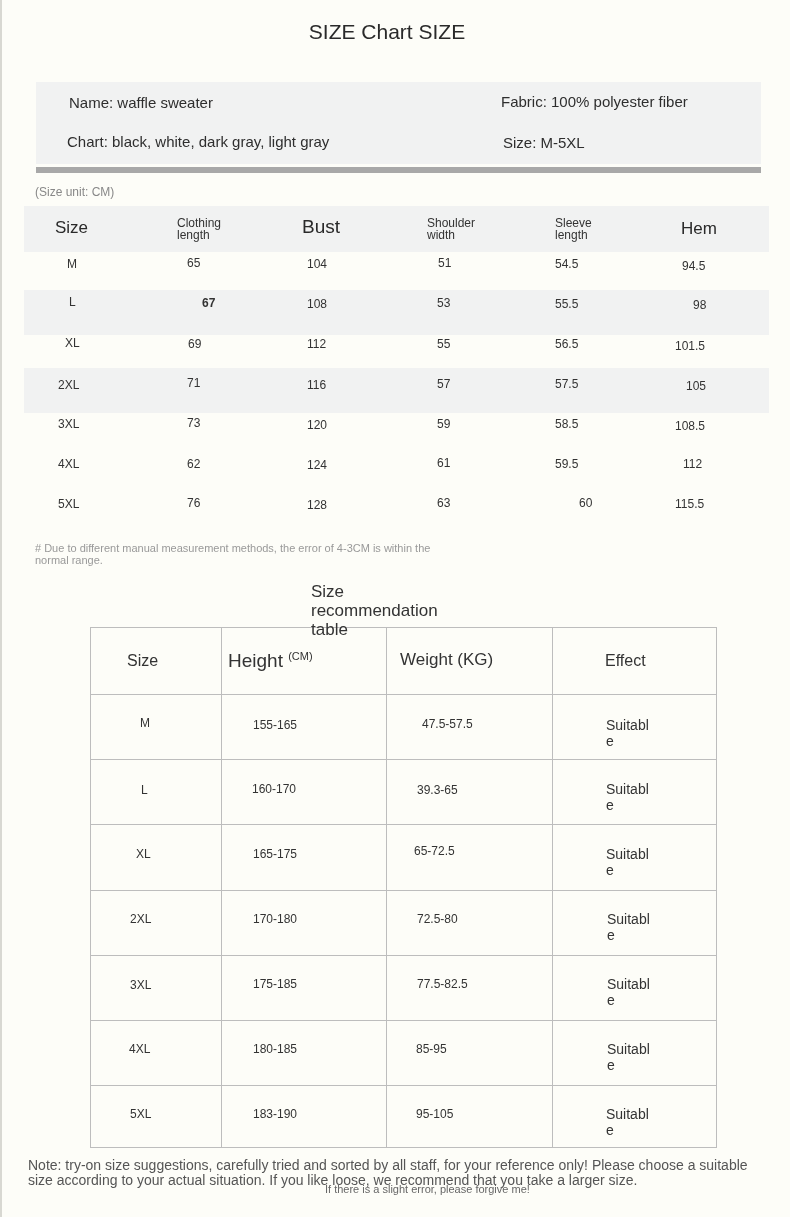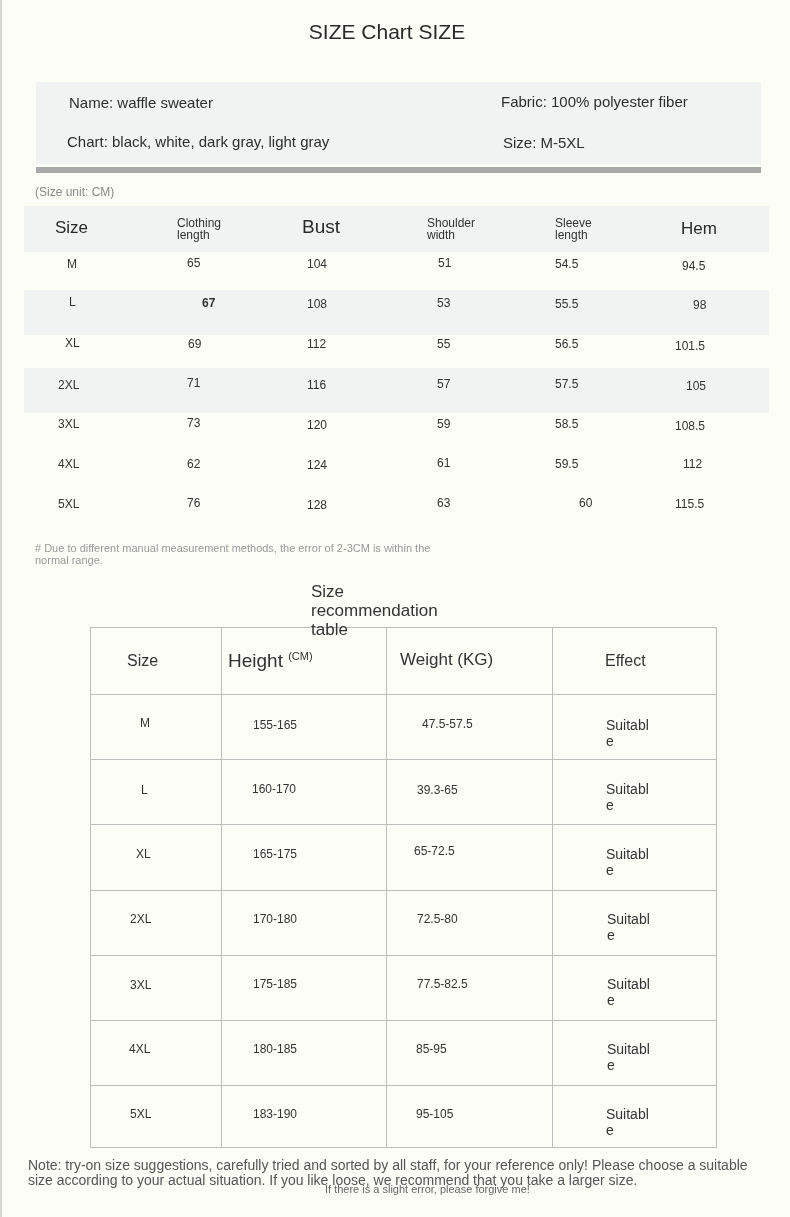--- a/index.html
+++ b/index.html
@@ -120,21 +120,21 @@
 </div>
 <div>
   <div class="abs cell" style="left:56px;top:497px;">5XL</div>
   <div class="abs cell" style="left:185px;top:496px;">76</div>
   <div class="abs cell" style="left:305px;top:498px;">128</div>
   <div class="abs cell" style="left:435px;top:496px;text-align:right;">63</div>
   <div class="abs cell" style="left:563px;top:496px;margin-left:14px;">60</div>
   <div class="abs cell" style="left:673px;top:497px;">115.5</div>
 </div>
 
-<div class="abs disclaimer"># Due to different manual measurement methods, the error of 2-3CM is within the normal range.</div>
+<div class="abs disclaimer"># Due to different manual measurement methods, the error of 4-3CM is within the normal range.</div>
 
 <div class="abs rec-table"></div>
 <div class="abs vline" style="left:219px;"></div>
 <div class="abs vline" style="left:384px;"></div>
 <div class="abs vline" style="left:550px;"></div>
 <div class="abs hline" style="top:694px;"></div>
 <div class="abs hline" style="top:759px;"></div>
 <div class="abs hline" style="top:824px;"></div>
 <div class="abs hline" style="top:890px;"></div>
 <div class="abs hline" style="top:955px;"></div>

